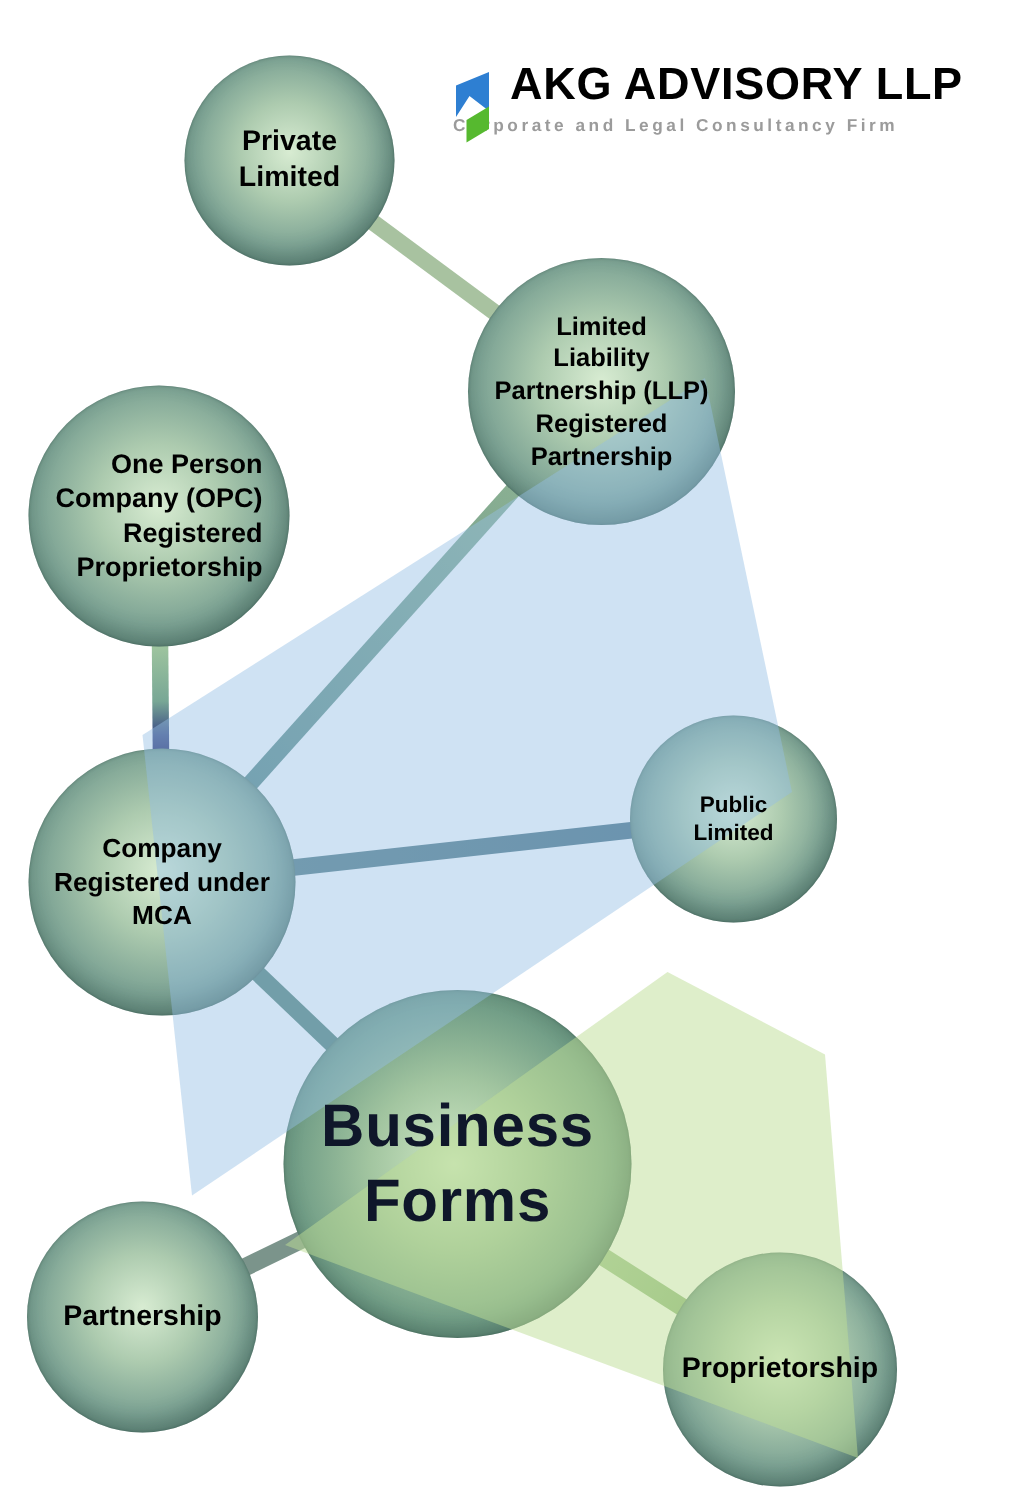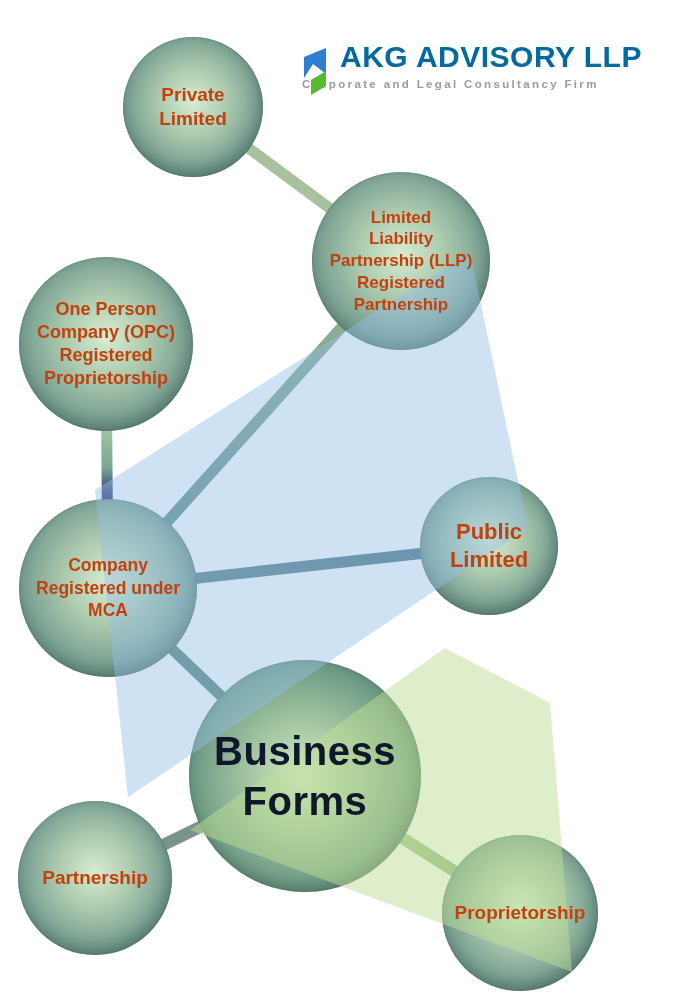--- a/index.html
+++ b/index.html
@@ -6,26 +6,26 @@
   .canvas{position:relative;width:673px;height:1000px;background:#ffffff;overflow:hidden;
           font-family:"Liberation Sans",sans-serif;}
   .layer{position:absolute;left:0;top:0;width:673px;height:1000px;pointer-events:none;}
   .edges{z-index:1;}
   .sphere{position:absolute;border-radius:50%;z-index:2;
           background:radial-gradient(circle at 50% 46%, #d8ecd2 0%, #adcbaf 32%, #7da394 62%, #5b8477 85%, #4f7769 100%);
           box-shadow:inset -3px -6px 14px rgba(25,50,45,.28), inset 0 0 2px rgba(20,45,40,.35);}
   .sphere.center{background:radial-gradient(circle at 49% 50%, #cfe8c5 0%, #a2c5a0 34%, #729e87 64%, #557f6e 86%, #4b7263 100%);}
   .overlays{z-index:3;}
   .nlabel{position:absolute;display:flex;align-items:center;justify-content:center;text-align:center;
-          font-weight:bold;color:#c2410c;z-index:4;line-height:1.28;}
+          font-weight:bold;color:#000000;z-index:4;line-height:1.28;}
   .nlabel span{white-space:pre-line;}
   .nlabel.center-label{color:#0f172a;line-height:1.25;letter-spacing:.5px;}
   .logo-header{position:absolute;left:300px;top:40px;width:370px;z-index:5;}
   .logo-icon{position:absolute;left:0;top:4px;}
-  .logo-title{margin-left:40px;font-size:30px;font-weight:bold;color:#0369a1;letter-spacing:.5px;white-space:nowrap;}
+  .logo-title{margin-left:40px;font-size:30px;font-weight:bold;color:#000000;letter-spacing:.5px;white-space:nowrap;}
   .logo-sub{margin-left:2px;margin-top:4px;font-size:11.5px;font-weight:bold;color:#9b9b9b;
             letter-spacing:2.35px;white-space:nowrap;}
 </style>
 </head>
 <body>
 
 <div class="canvas">
 
   <svg class="layer edges" width="673" height="1000" viewBox="0 0 673 1000">
     <defs>
@@ -80,32 +80,32 @@
     <span>Private
 Limited</span>
   </div>
   <div class="nlabel" style="left:308px;top:172px;width:186px;height:178px;font-size:17px;">
     <span>Limited
 Liability
 Partnership (LLP)
 Registered
 Partnership</span>
   </div>
-  <div class="nlabel" style="left:15px;top:257px;width:182px;height:174px;font-size:18px;">
+  <div class="nlabel" style="left:15px;top:257px;width:182px;height:174px;font-size:18px;text-align:right;">
     <span>One Person
 Company (OPC)
 Registered
 Proprietorship</span>
   </div>
   <div class="nlabel" style="left:14px;top:499px;width:188px;height:178px;font-size:17.5px;justify-content:center;">
     <span>Company
 Registered under
 MCA</span>
   </div>
-  <div class="nlabel" style="left:420px;top:477px;width:138px;height:138px;font-size:22px;">
+  <div class="nlabel" style="left:420px;top:477px;width:138px;height:138px;font-size:15px;">
     <span>Public
 Limited</span>
   </div>
   <div class="nlabel" style="left:18px;top:801px;width:154px;height:154px;font-size:19px;">
     <span>Partnership</span>
   </div>
   <div class="nlabel" style="left:438px;top:835px;width:164px;height:156px;font-size:19px;">
     <span>Proprietorship</span>
   </div>
 

